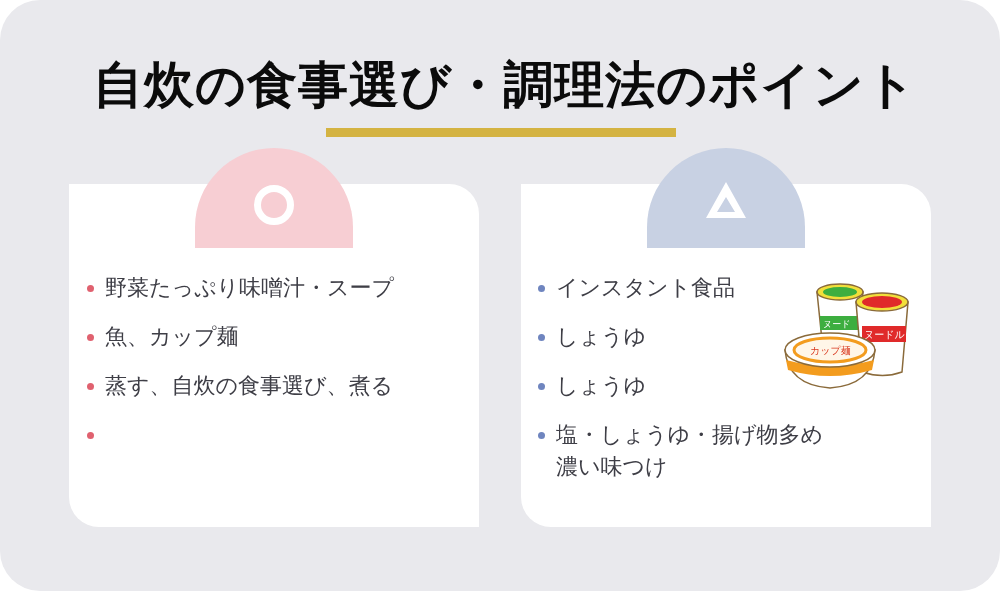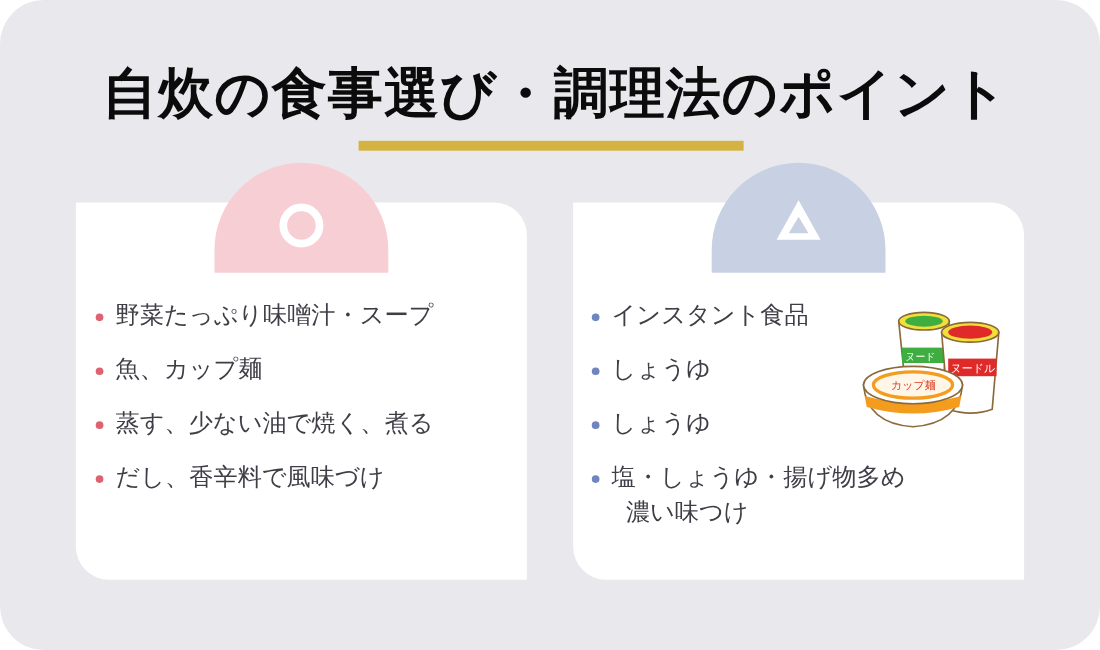--- a/index.html
+++ b/index.html
@@ -52,43 +52,43 @@
   .item {
     position: relative; padding-left: 18px;
     font-size: 22px; color: #3e3e46; line-height: 32px;
     margin-bottom: 17px; white-space: nowrap;
   }
   .item .dot {
     position: absolute; left: 0; top: 13px; width: 7px; height: 7px; border-radius: 50%;
   }
   .list.left .dot { background: #e0616f; }
   .list.right .dot { background: #6f85bf; }
-  .item .line2 { display: block; margin-left: 13px; }
+  .item .line2 { display: block; }
 
   .noodle-illustration {
     position: absolute; left: 780px; top: 280px; width: 140px; height: 120px;
   }
 </style>
 </head>
 <body>
 
 <div class="panel"></div>
 
 <h1 class="title">自炊の食事選び・調理法のポイント</h1>
 <div class="title-rule"></div>
 
 <div class="card left"></div>
 <div class="badge good">
   <div class="circle-mark"></div>
 </div>
 <ul class="list left">
   <li class="item"><span class="dot"></span><span>野菜たっぷり味噌汁・スープ</span></li>
   <li class="item"><span class="dot"></span><span>魚、カップ麺</span></li>
-  <li class="item"><span class="dot"></span><span>蒸す、少ない油で焼く、煮る</span></li>
-  <li class="item"><span class="dot"></span><span>だし、香辛料で風味づけ</span></li>
+  <li class="item"><span class="dot"></span><span>蒸す、自炊の食事選び、煮る</span></li>
+  <li class="item"><span class="dot"></span></li>
 </ul>
 
 <div class="card right"></div>
 <div class="badge fair">
   <svg class="triangle-mark" viewBox="0 0 44 40">
     <path d="M22 2 L42 38 L2 38 Z M22 17 L13 32 L31 32 Z" fill="#ffffff" fill-rule="evenodd"></path>
   </svg>
 </div>
 <ul class="list right">
   <li class="item"><span class="dot"></span><span>インスタント食品</span></li>

